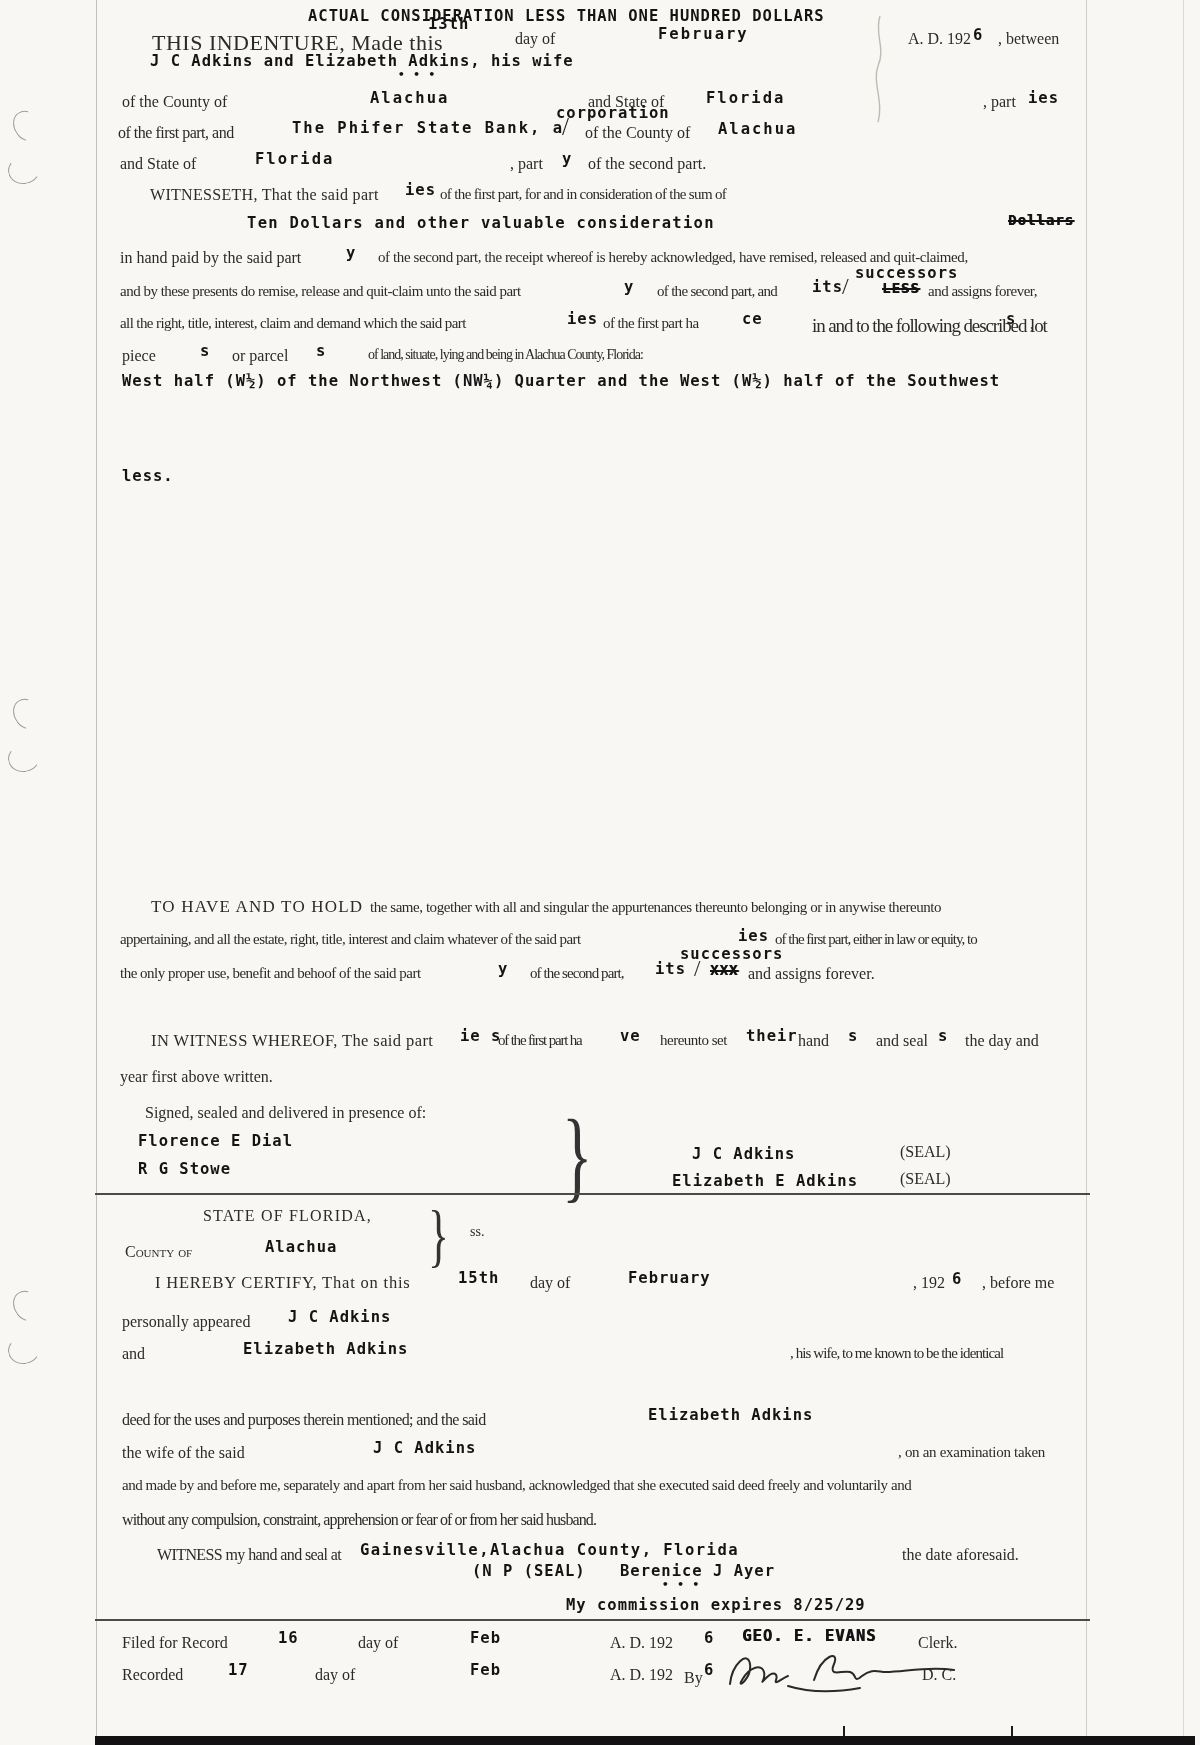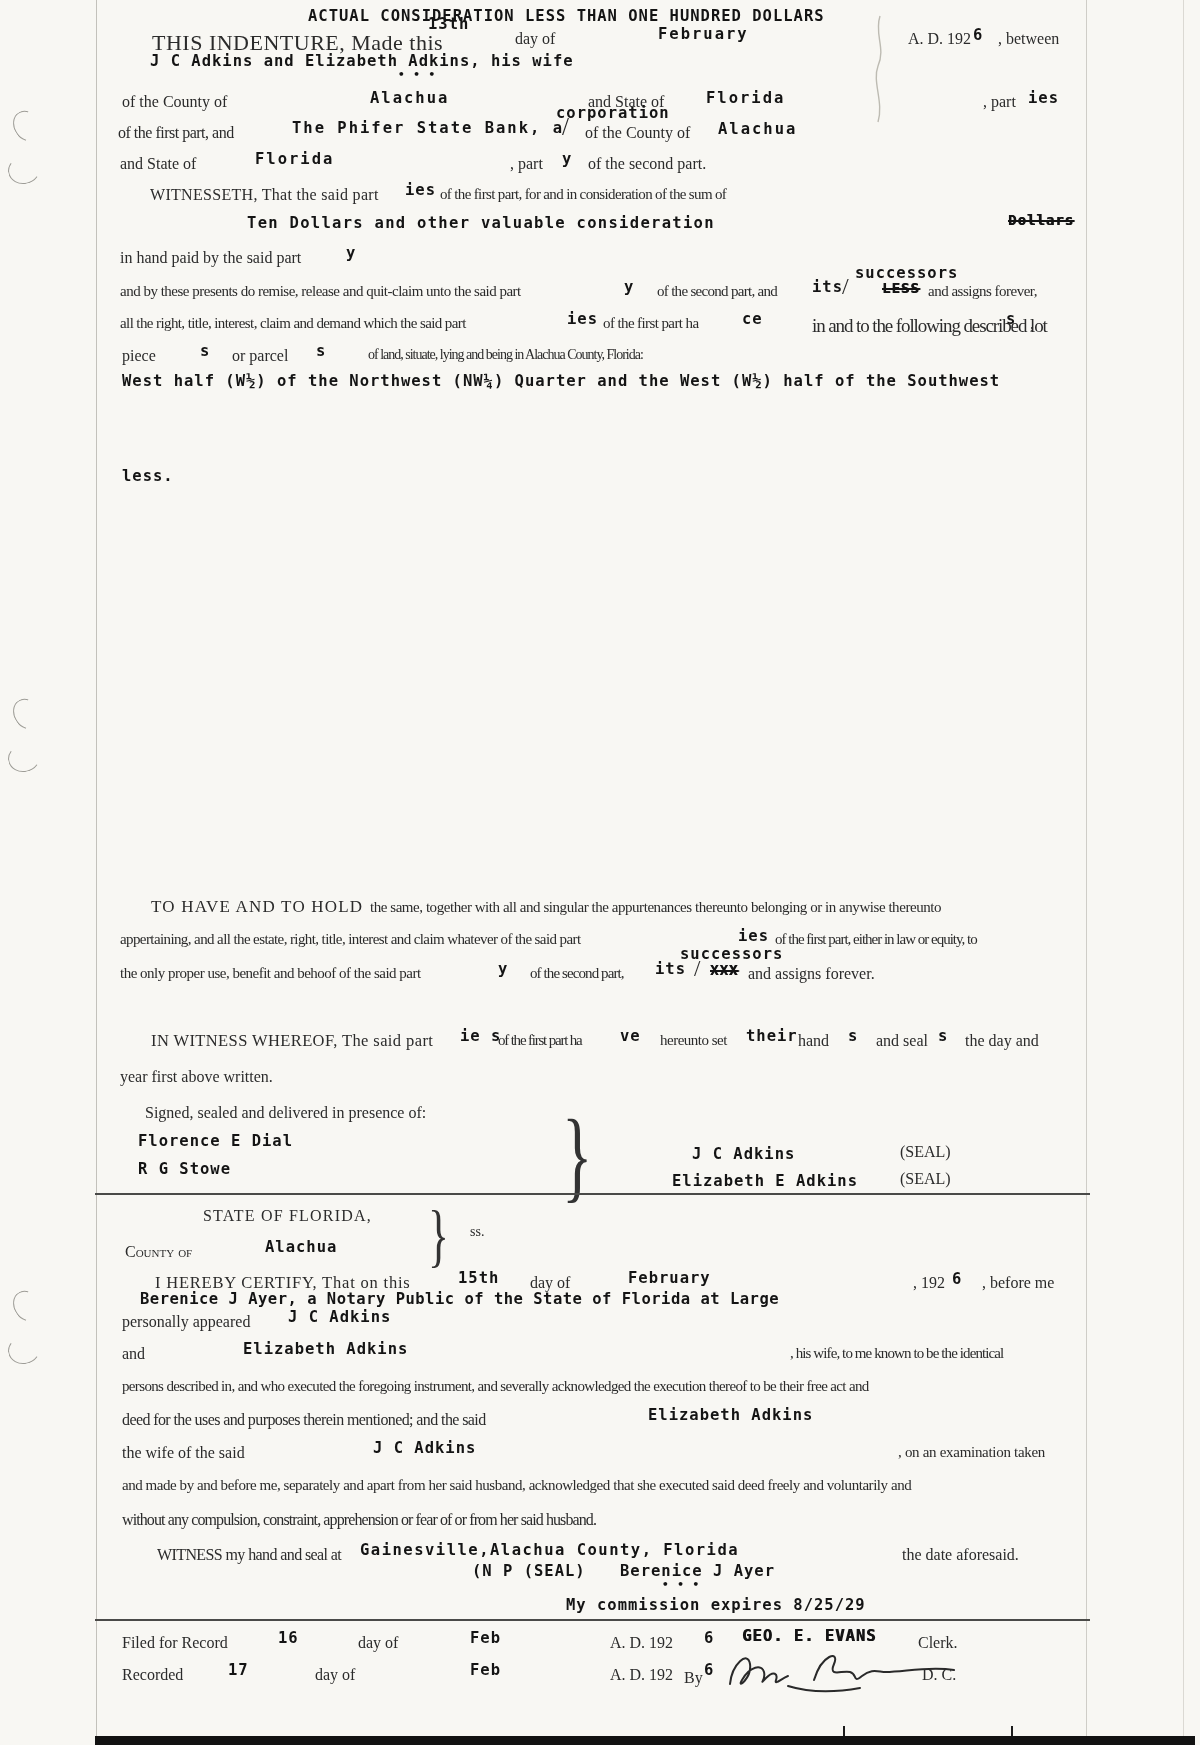--- a/index.html
+++ b/index.html
@@ -86,20 +86,21 @@
 
   <span class="s p" style="left:150px;top:186px;letter-spacing:0.3px">WITNESSETH, That the said part</span>
   <span class="s t" style="left:405px;top:182px">ies</span>
   <span class="s p" style="left:440px;top:186px;font-size:15px;letter-spacing:-0.65px">of the first part, for and in consideration of the sum of</span>
 
   <span class="s t" style="left:247px;top:215px;letter-spacing:1.3px">Ten Dollars and other valuable consideration</span>
   <span class="s t struck" style="left:1008px;top:212px;font-size:14px">Dollars</span>
 
   <span class="s p" style="left:120px;top:249px">in hand paid by the said part</span>
   <span class="s t" style="left:346px;top:245px">y</span>
+  <span class="s p" style="left:378px;top:249px;font-size:15px;letter-spacing:-0.4px">of the second part, the receipt whereof is hereby acknowledged, have remised, released and quit-claimed,</span>
 
   <span class="s t" style="left:855px;top:265px">successors</span>
   <span class="s p" style="left:120px;top:283px;font-size:15px;letter-spacing:-0.5px">and by these presents do remise, release and quit-claim unto the said part</span>
   <span class="s t" style="left:624px;top:279px">y</span>
   <span class="s p" style="left:657px;top:283px;font-size:15px;letter-spacing:-0.7px">of the second part, and</span>
   <span class="s t" style="left:812px;top:279px">its</span>
   <span class="s p" style="left:842px;top:273px;font-size:24px">/</span>
   <span class="s t struck" style="left:882px;top:280px;font-size:14px">LESS</span>
   <span class="s p" style="left:928px;top:283px;font-size:15px;letter-spacing:-0.5px">and assigns forever,</span>
 
@@ -164,28 +165,26 @@
   <span class="s p sc" style="left:125px;top:1243px">County of</span>
   <span class="s t" style="left:265px;top:1239px">Alachua</span>
 
   <span class="s p" style="left:155px;top:1274px;font-size:16.5px;letter-spacing:0.8px">I HEREBY CERTIFY, That on this</span>
   <span class="s t" style="left:458px;top:1270px">15th</span>
   <span class="s p" style="left:530px;top:1274px">day of</span>
   <span class="s t" style="left:628px;top:1270px">February</span>
   <span class="s p" style="left:913px;top:1274px">, 192</span>
   <span class="s t" style="left:952px;top:1271px">6</span>
   <span class="s p" style="left:982px;top:1274px">, before me</span>
-  <span class="s t" style="left:140px;top:1291px;letter-spacing:0.5px">Berenice J Ayer, a Notary Public of the State of Florida at Large</span>
 
   <span class="s p" style="left:122px;top:1313px">personally appeared</span>
   <span class="s t" style="left:288px;top:1309px">J C Adkins</span>
   <span class="s p" style="left:122px;top:1345px">and</span>
   <span class="s t" style="left:243px;top:1341px">Elizabeth Adkins</span>
   <span class="s p" style="left:790px;top:1345px;font-size:15px;letter-spacing:-0.9px">, his wife, to me known to be the identical</span>
-  <span class="s p" style="left:122px;top:1378px;font-size:15px;letter-spacing:-0.65px">persons described in, and who executed the foregoing instrument, and severally acknowledged the execution thereof to be their free act and</span>
   <span class="s p" style="left:122px;top:1411px;font-size:16px;letter-spacing:-0.6px">deed for the uses and purposes therein mentioned; and the said</span>
   <span class="s t" style="left:648px;top:1407px">Elizabeth Adkins</span>
   <span class="s p" style="left:122px;top:1444px">the wife of the said</span>
   <span class="s t" style="left:373px;top:1440px">J C Adkins</span>
   <span class="s p" style="left:898px;top:1444px;font-size:15px;letter-spacing:-0.3px">, on an examination taken</span>
   <span class="s p" style="left:122px;top:1477px;font-size:15px;letter-spacing:-0.45px">and made by and before me, separately and apart from her said husband, acknowledged that she executed said deed freely and voluntarily and</span>
   <span class="s p" style="left:122px;top:1511px;font-size:16px;letter-spacing:-0.9px">without any compulsion, constraint, apprehension or fear of or from her said husband.</span>
 
   <span class="s p" style="left:157px;top:1546px;letter-spacing:-0.6px">WITNESS my hand and seal at</span>
   <span class="s t" style="left:360px;top:1542px;letter-spacing:1.5px">Gainesville,Alachua County, Florida</span>

